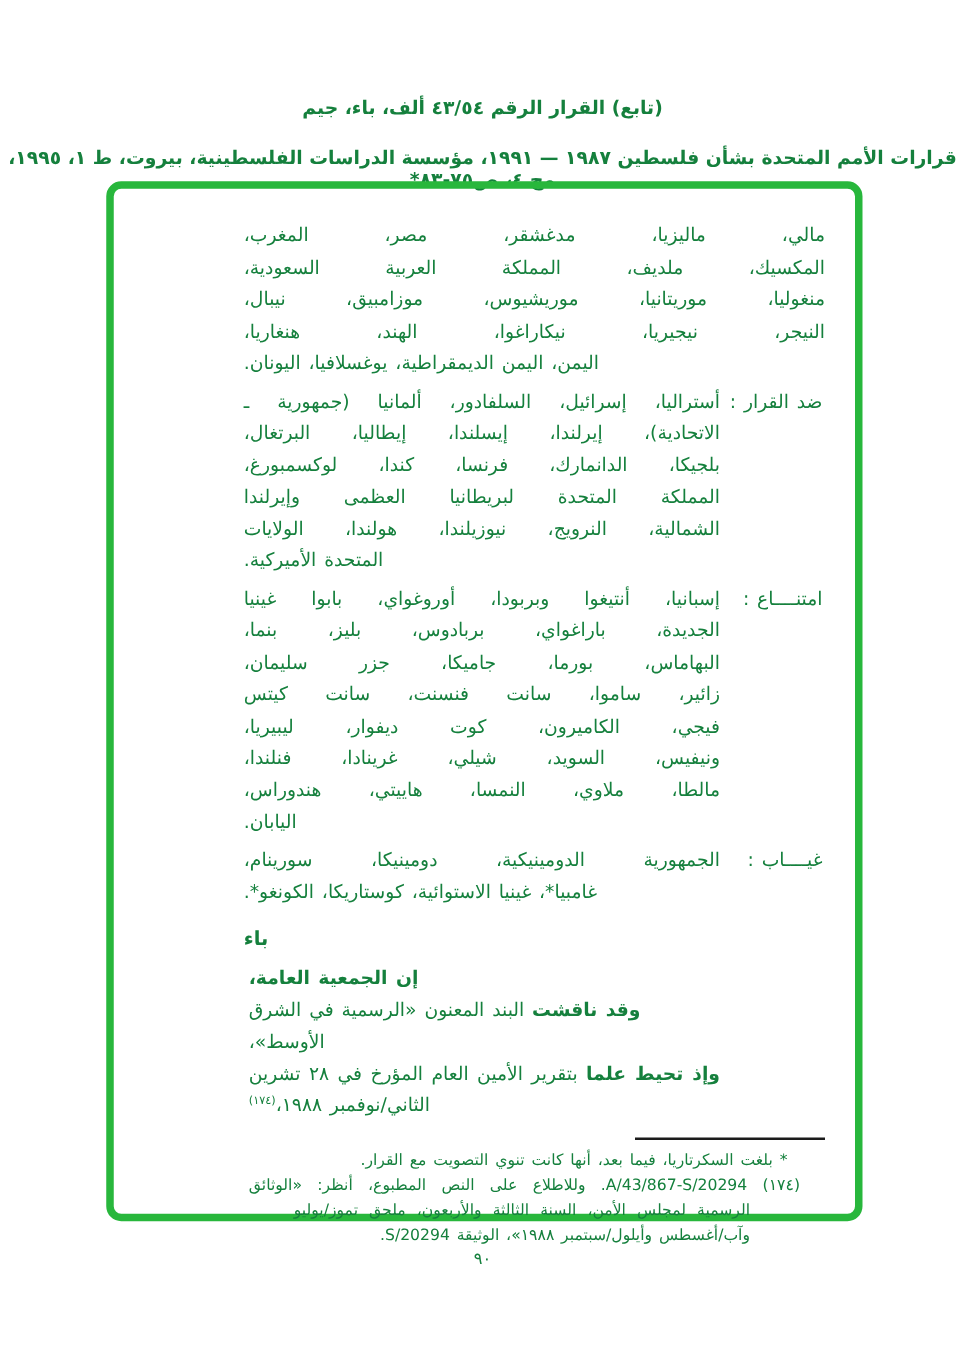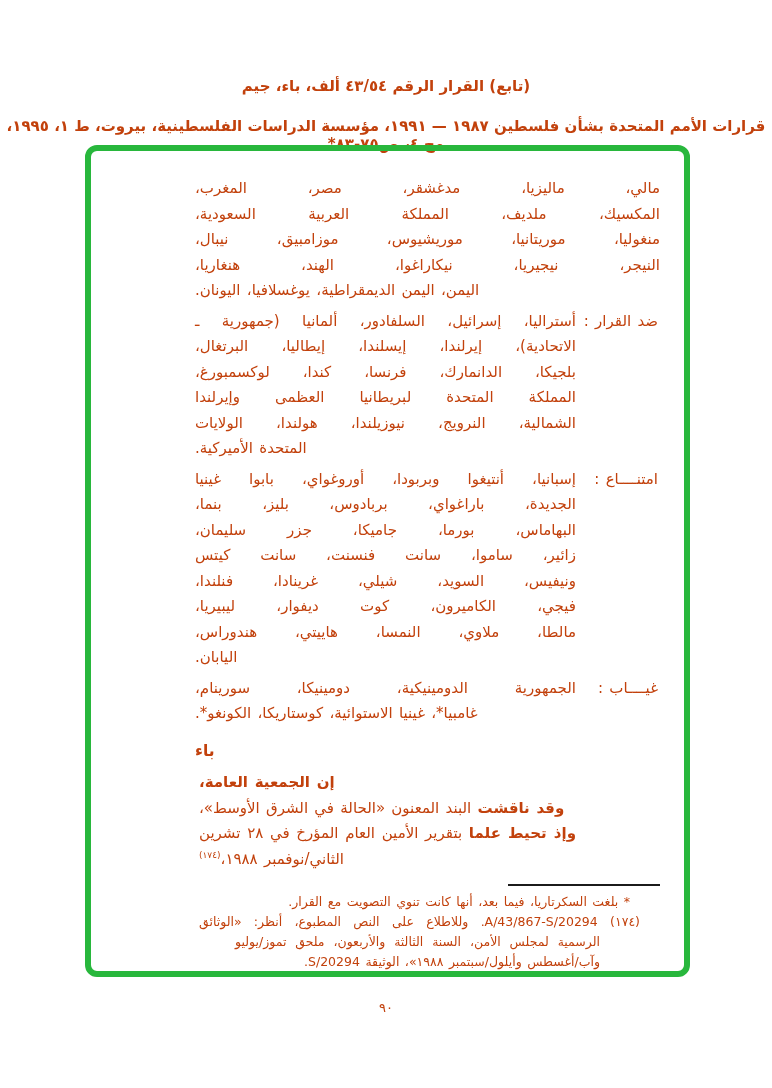--- a/index.html
+++ b/index.html
@@ -5,21 +5,21 @@
   * { box-sizing: border-box; }
   html, body { margin: 0; padding: 0; background: #ffffff; }
 
   .page {
     position: relative;
     width: 772px;
     height: 1088px;
     background: #ffffff;
     direction: rtl;
     font-family: "DejaVu Sans", sans-serif;
-    color: #c2410c;
+    color: #15803d;
     overflow: hidden;
   }
 
   .hdr-title {
     position: absolute; top: 77px; left: 0; right: 0;
     text-align: center;
     font-size: 15px; font-weight: bold;
   }
   .hdr-src {
     position: absolute; top: 117px; left: 0; right: 0;
@@ -107,37 +107,37 @@
       <div class="jl">الشمالية، النرويج، نيوزيلندا، هولندا، الولايات</div>
       <div class="el">المتحدة الأميركية.</div>
     </section>
 
     <section class="vote">
       <span class="vlabel">امتنــــاع :</span>
       <div class="jl">إسبانيا، أنتيغوا وبربودا، أوروغواي، بابوا غينيا</div>
       <div class="jl">الجديدة، باراغواي، بربادوس، بليز، بنما،</div>
       <div class="jl">البهاماس، بورما، جاميكا، جزر سليمان،</div>
       <div class="jl">زائير، ساموا، سانت فنسنت، سانت كيتس</div>
+      <div class="jl">فيجي، الكاميرون، كوت ديفوار، ليبيريا،</div>
       <div class="jl">ونيفيس، السويد، شيلي، غرينادا، فنلندا،</div>
-      <div class="jl">فيجي، الكاميرون، كوت ديفوار، ليبيريا،</div>
       <div class="jl">مالطا، ملاوي، النمسا، هاييتي، هندوراس،</div>
       <div class="el">اليابان.</div>
     </section>
 
     <section class="vote">
       <span class="vlabel">غيــــاب :</span>
       <div class="jl">الجمهورية الدومينيكية، دومينيكا، سورينام،</div>
       <div class="el">غامبيا*، غينيا الاستوائية، كوستاريكا، الكونغو*.</div>
     </section>
 
     <div class="ba">باء</div>
 
     <div class="preamble">
       <p class="el lead">إن الجمعية العامة،</p>
-      <p class="el"><span class="lead">وقد ناقشت</span><span> البند المعنون «الحالة في الشرق الأوسط»،</span></p>
+      <p class="el"><span class="lead">وقد ناقشت</span><span> البند المعنون «الرسمية في الشرق الأوسط»،</span></p>
       <p class="jl"><span class="lead">وإذ تحيط علما</span><span> بتقرير الأمين العام المؤرخ في ٢٨ تشرين</span></p>
       <p class="el"><span>الثاني/نوفمبر ١٩٨٨،</span><sup class="ref">(١٧٤)</sup></p>
     </div>
 
     <div class="fnarea">
       <div class="fnrule"></div>
       <div class="fn fn1">* بلغت السكرتاريا، فيما بعد، أنها كانت تنوي التصويت مع القرار.</div>
       <div class="fn fn2">(١٧٤) A/43/867-S/20294. وللاطلاع على النص المطبوع، أنظر: «الوثائق</div>
       <div class="fn fn3">الرسمية لمجلس الأمن، السنة الثالثة والأربعون، ملحق تموز/يوليو</div>
       <div class="fn fn4">وآب/أغسطس وأيلول/سبتمبر ١٩٨٨»، الوثيقة S/20294.</div>

